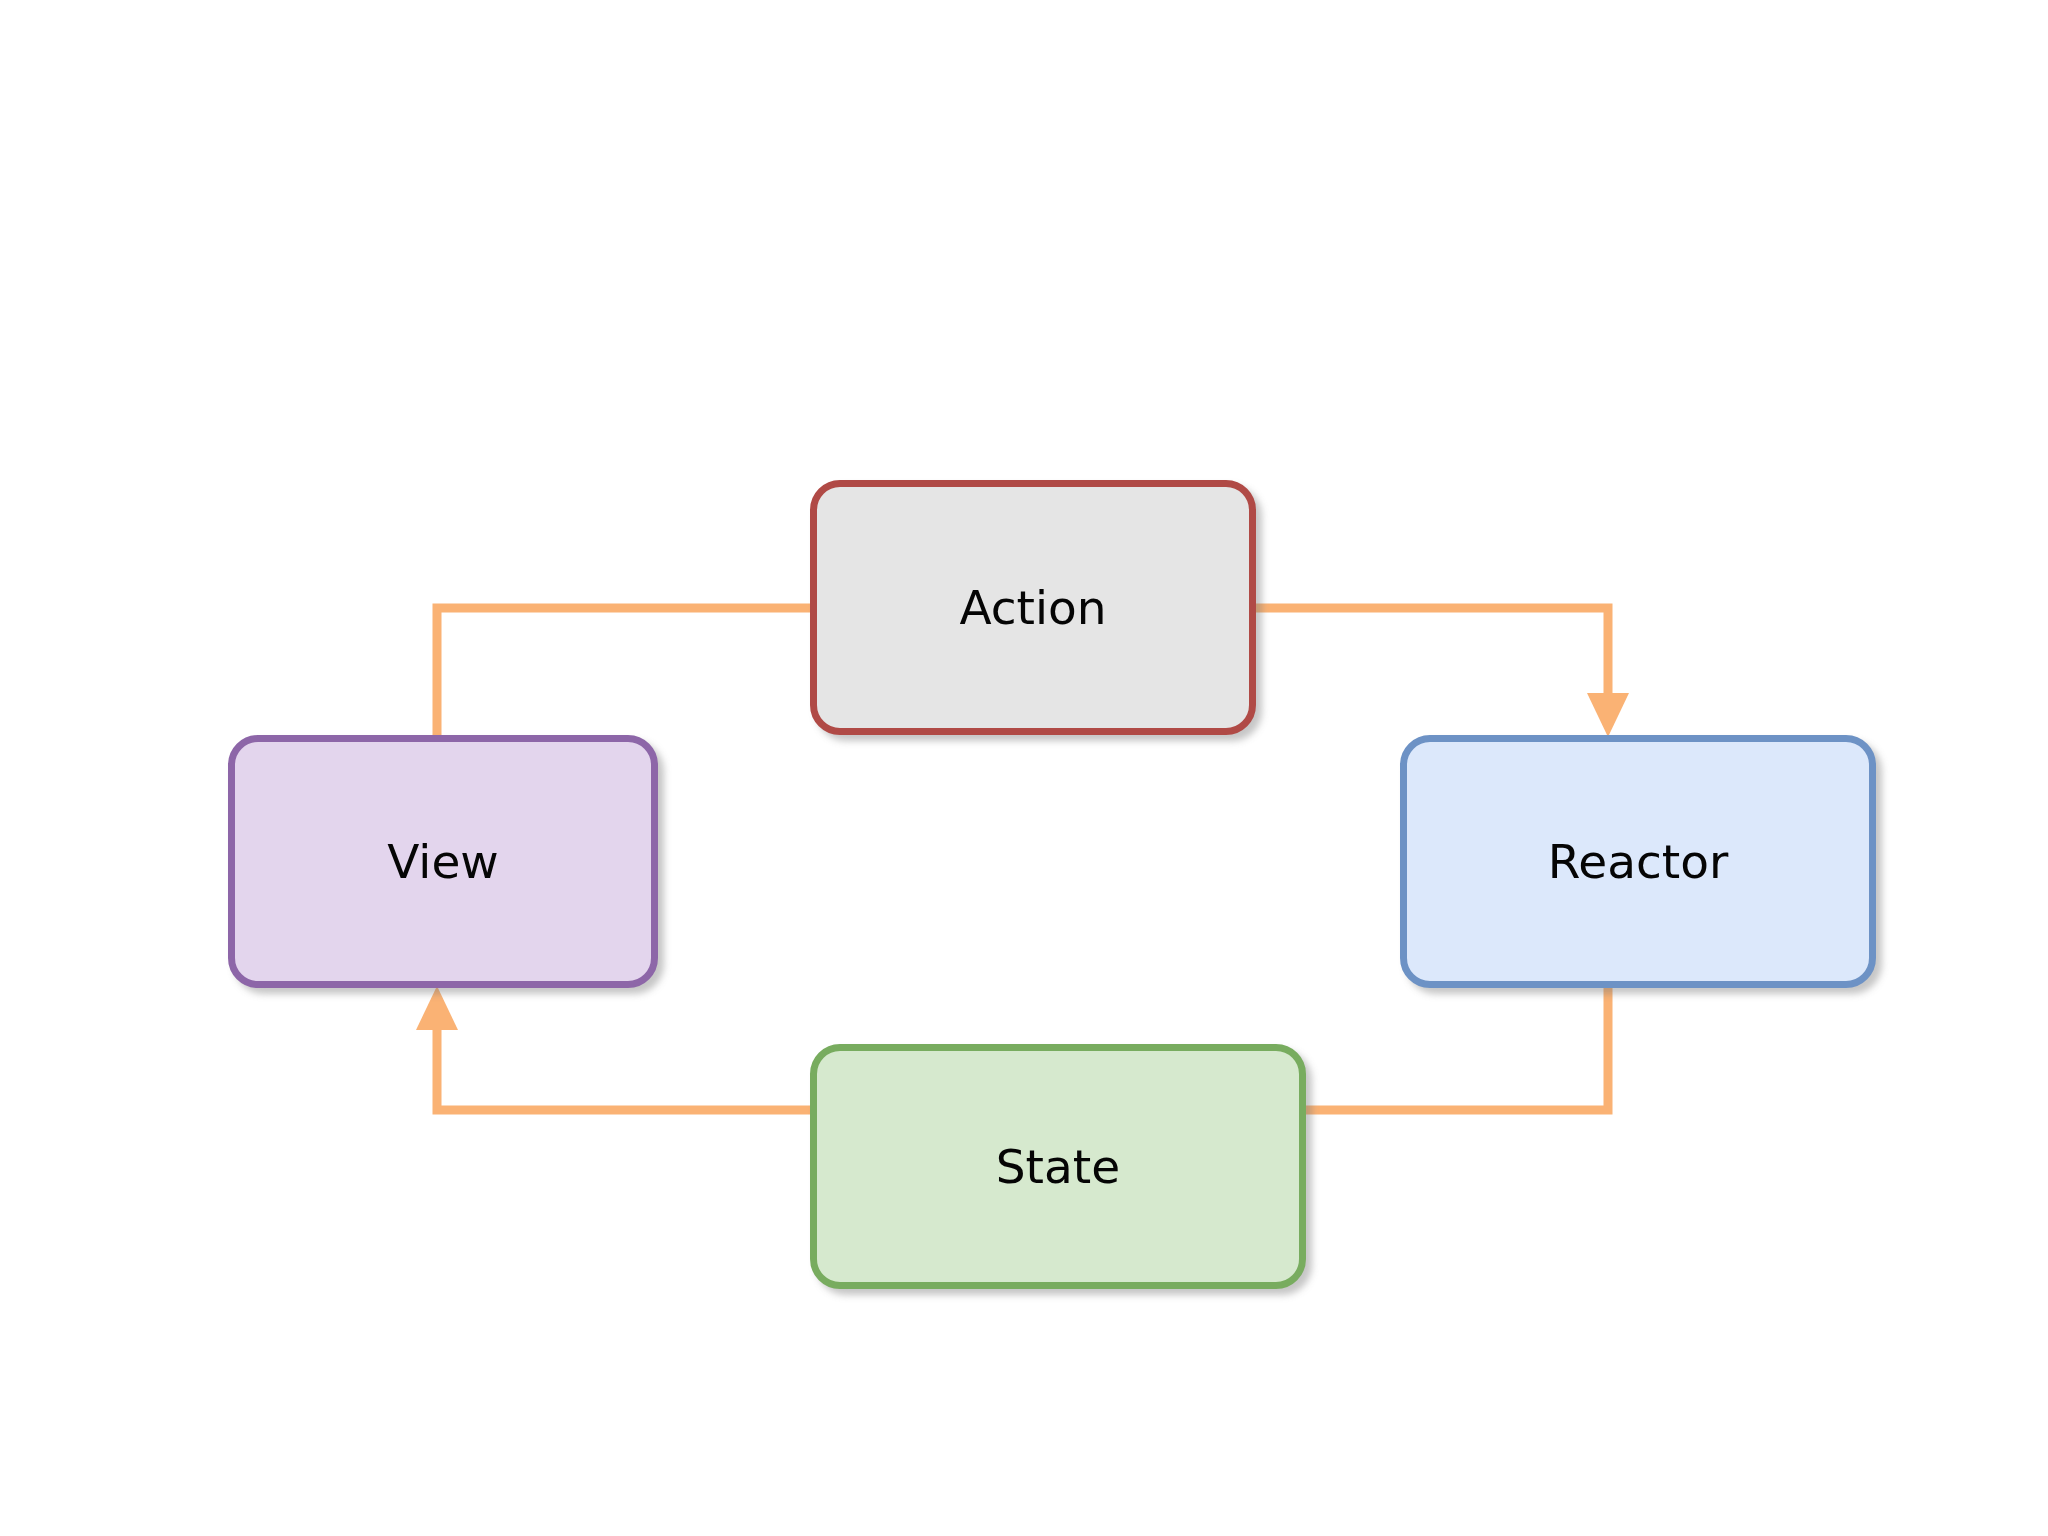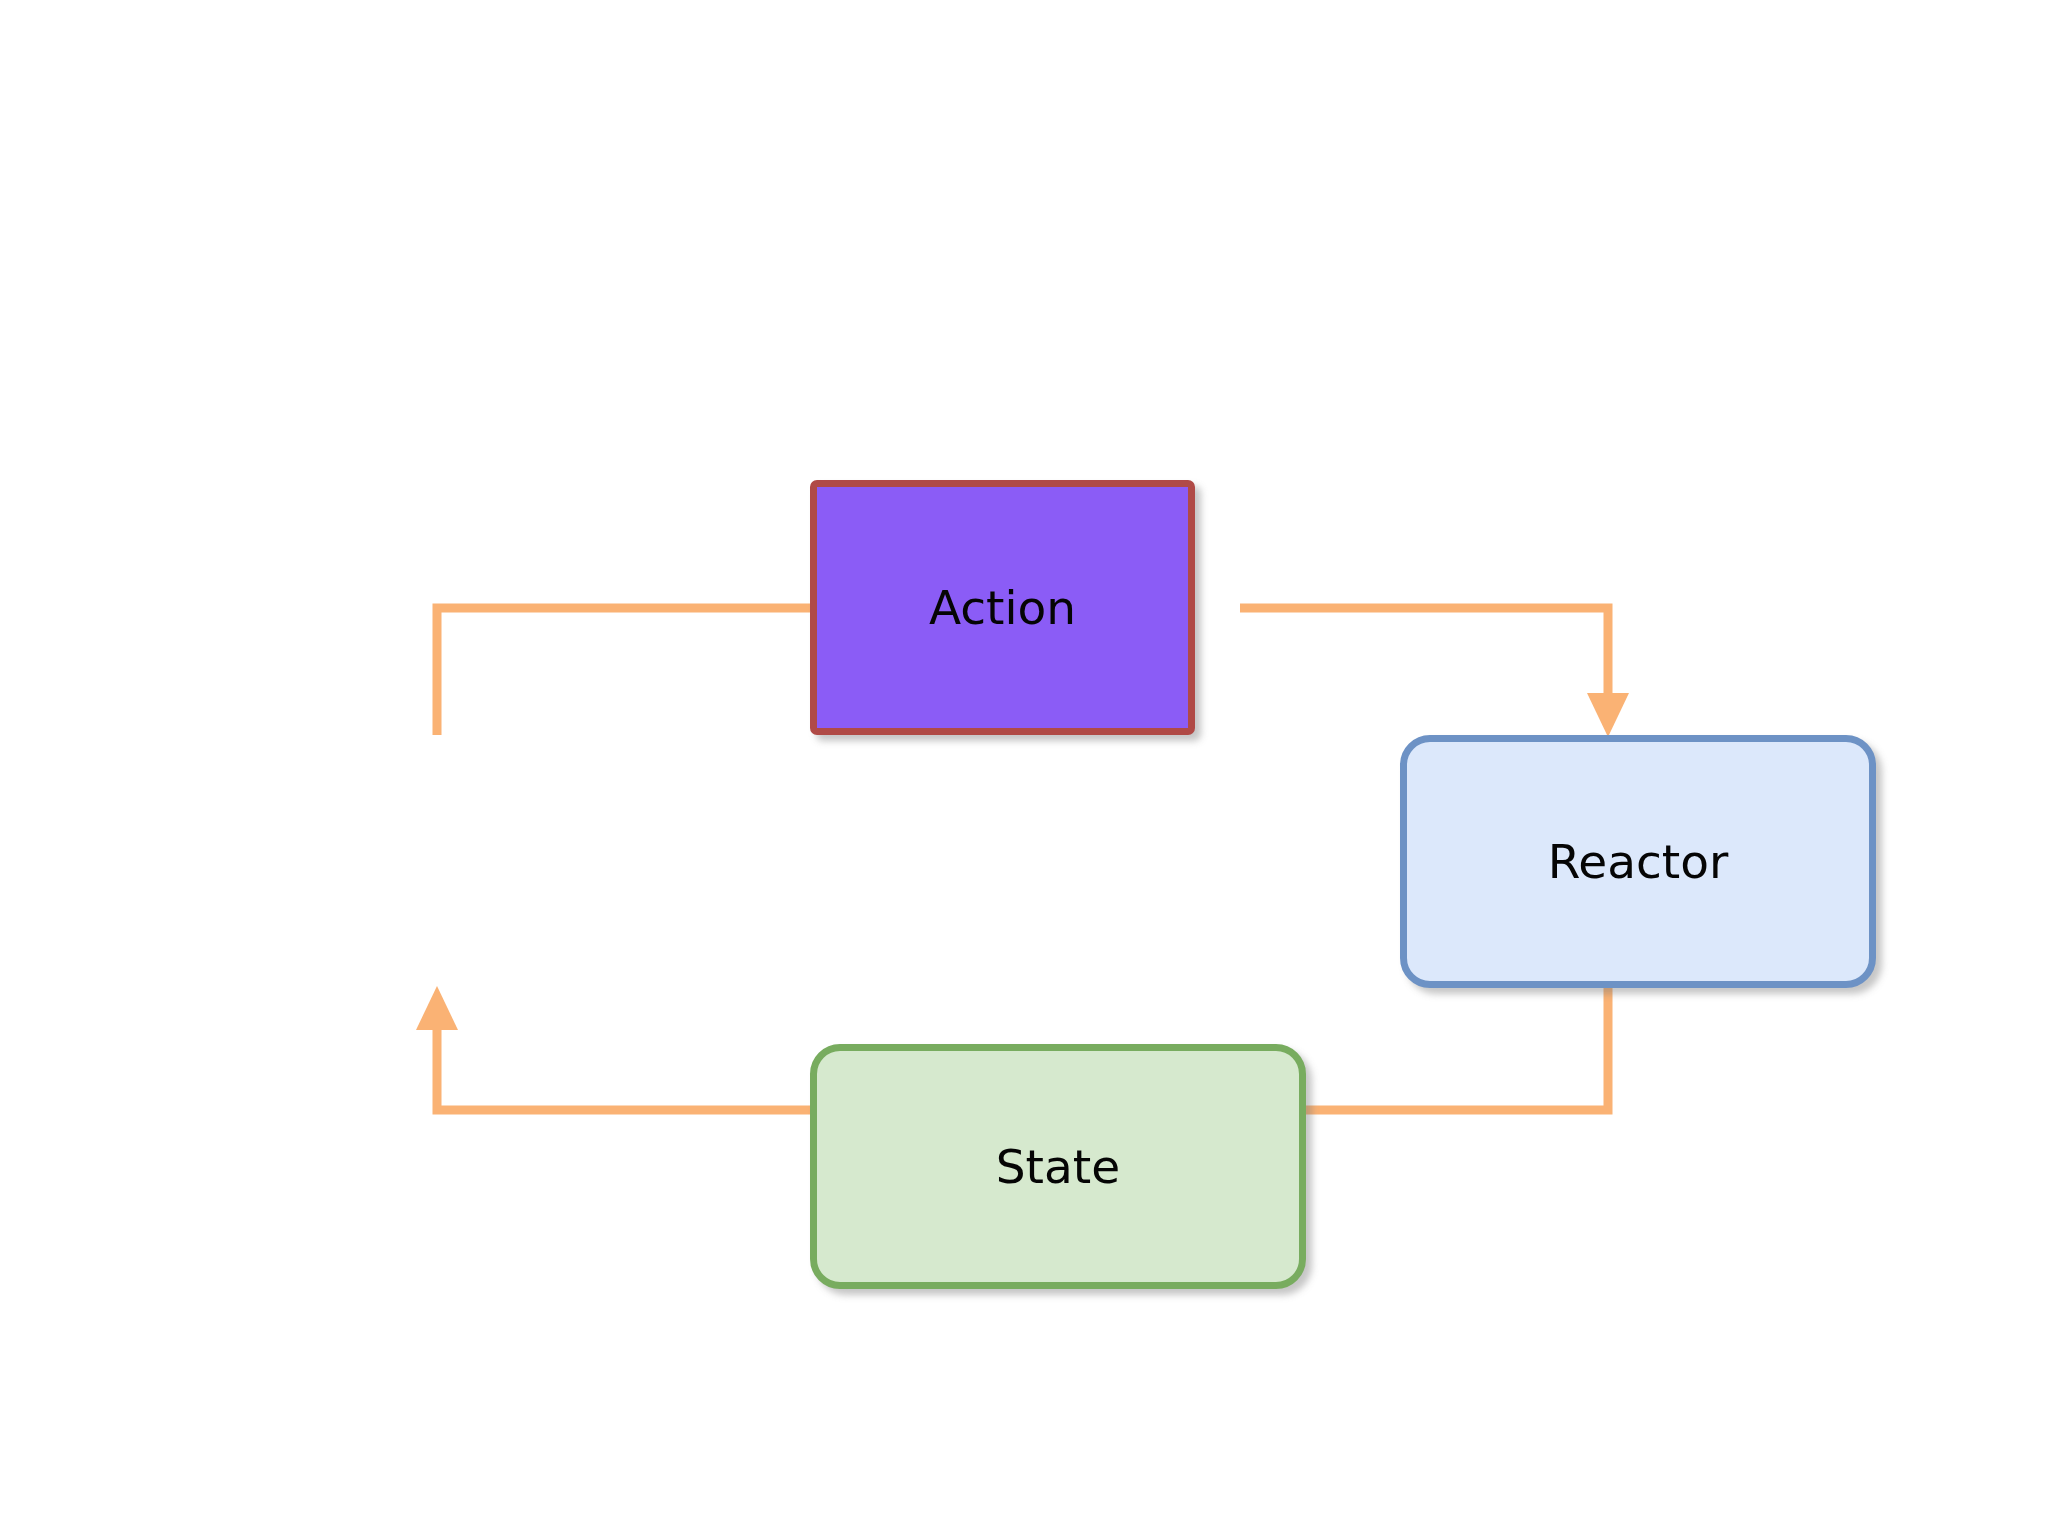--- a/index.html
+++ b/index.html
@@ -75,25 +75,24 @@
     font-weight: 400;
     color: #050505;
     letter-spacing: 0px;
     white-space: nowrap;
     user-select: none;
   }
 
   #node-action {
     left: 810px;
     top: 480px;
-    width: 385px;
+    width: 446px;
     height: 255px;
-    background: #8b5cf6;
+    background: #e5e5e5;
     border-color: #b04a46;
-    border-radius: 7px;
   }
 
   #node-view {
     left: 228px;
     top: 735px;
     width: 430px;
     height: 253px;
     background: #e3d5ed;
     border-color: #8d66a8;
   }
@@ -142,15 +141,18 @@
     </div>
 
     <div class="node" id="node-reactor">
       <span class="node-label">Reactor</span>
     </div>
 
     <div class="node" id="node-state">
       <span class="node-label">State</span>
     </div>
 
+    <div class="node" id="node-view">
+      <span class="node-label">View</span>
+    </div>
 
   </div>
 </div>
 
 </body></html>

